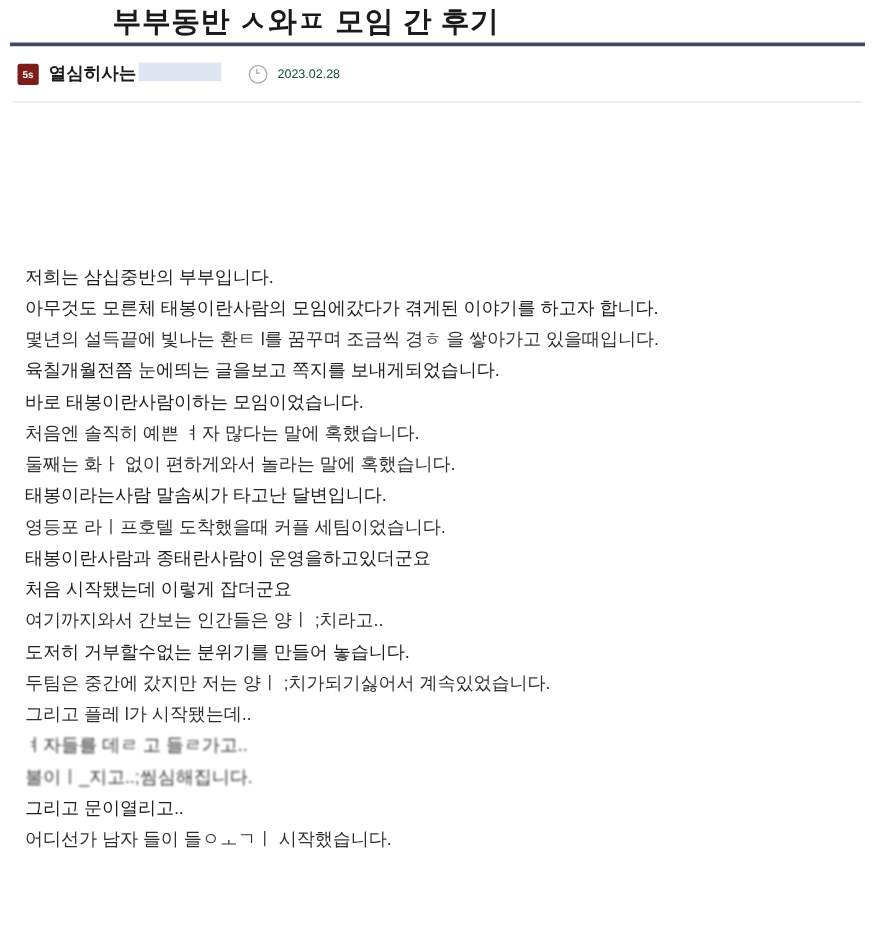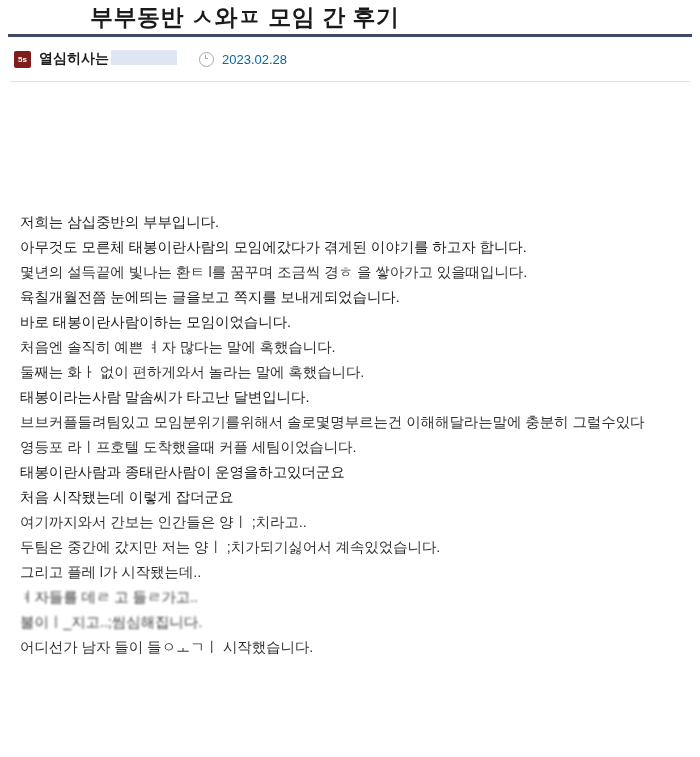--- a/index.html
+++ b/index.html
@@ -95,22 +95,22 @@
   .clock-icon::after {
     content: "";
     position: absolute;
     left: 5px;
     top: 5.6px;
     width: 3.4px;
     height: 1.2px;
     background: #a9a9a9;
   }
   .post-date {
-    font-size: 13px;
-    color: #0369a1;
+    font-size: 10px;
+    color: #14532d;
     white-space: nowrap;
   }
 
   
   .meta-rule {
     height: 1px;
     background: #e2e2e2;
     margin: 0 10px;
   }
 
@@ -155,23 +155,24 @@
 
 <div class="body-area">
   <div class="body-line">저희는 삼십중반의 부부입니다.</div>
   <div class="body-line">아무것도 모른체 태봉이란사람의 모임에갔다가 겪게된 이야기를 하고자 합니다.</div>
   <div class="body-line blur">몇년의 설득끝에 빛나는 환ㅌ  ﻿l를 꿈꾸며 조금씩 경﻿ㅎ 을 쌓아가고 있을때입니다.</div>
   <div class="body-line">육칠개월전쯤 눈에띄는 글을보고 쪽지를 보내게되었습니다.</div>
   <div class="body-line">바로 태봉이란사람이하는 모임이었습니다.</div>
   <div class="body-line blur">처음엔 솔직히 예쁜 ﻿ㅕ자 많다는 말에 혹했습니다.</div>
   <div class="body-line blur">둘째는 화ㅏ 없이 편하게와서 놀라는 말에 혹했습니다.</div>
   <div class="body-line">태봉이라는사람 말솜씨가 타고난 달변입니다.</div>
-  <div class="body-line blur">브브커플들려팀있고 모임분위기를위해서 솔로몇명부르는건 이해해달라는말에 충분히 그럴수있다</div>
   <div class="body-line blur">영등포 라ㅣ프호텔 도착했을때 커플 세팀이었습니다.</div>
   <div class="body-line">태봉이란사람과 종태란사람이 운영을하고있더군요</div>
   <div class="body-line">처음 시작됐는데 이렇게 잡더군요</div>
   <div class="body-line blur">여기까지와서 간보는 인간들은 양ㅣ ﻿;치라고..</div>
+  <div class="body-line">도저히 거부할수없는 분위기를 만들어 놓습니다.</div>
   <div class="body-line blur">두팀은 중간에 갔지만 저는 양﻿ㅣ ﻿;치가되기싫어서 계속있었습니다.</div>
   <div class="body-line blur">그리고 플레  l가 시작됐는데..</div>
   <div class="body-line blur-strong"> ﻿ㅕ자들를 데ㄹ 고 ﻿들ㄹ가고..</div>
   <div class="body-line blur-strong">불이﻿ㅣ_지고..﻿;씸심해집니다.</div>
+  <div class="body-line">그리고 문이열리고..</div>
   <div class="body-line blur">어디선가 남자 들이 ﻿들ㅇㅗㄱㅣ 시작했습니다.</div>
 </div>
 
 </body></html>

